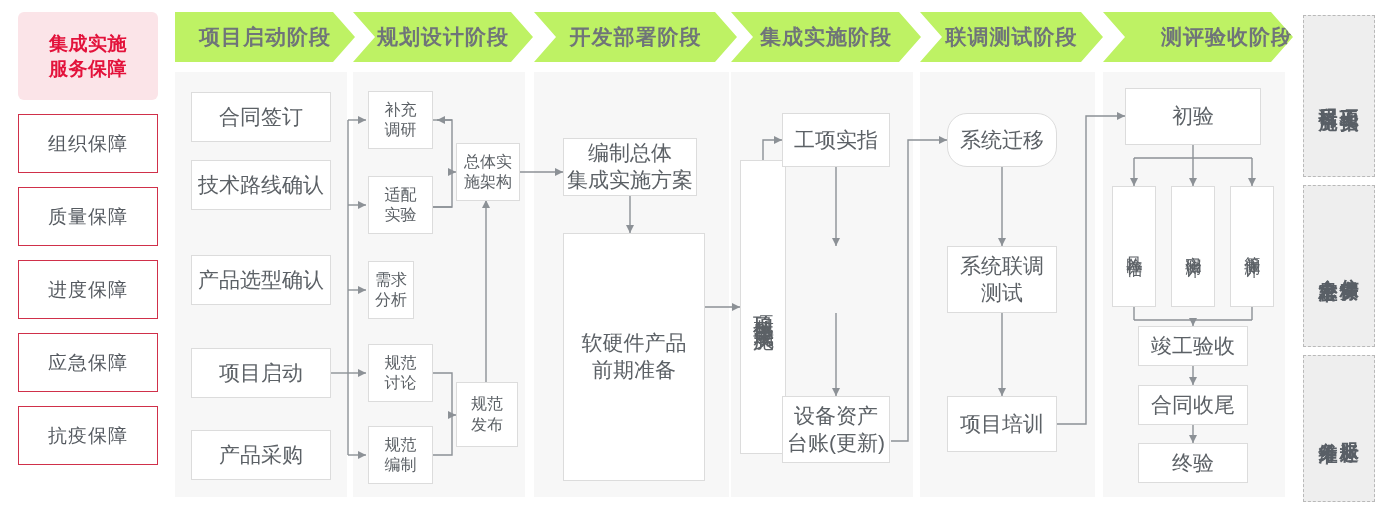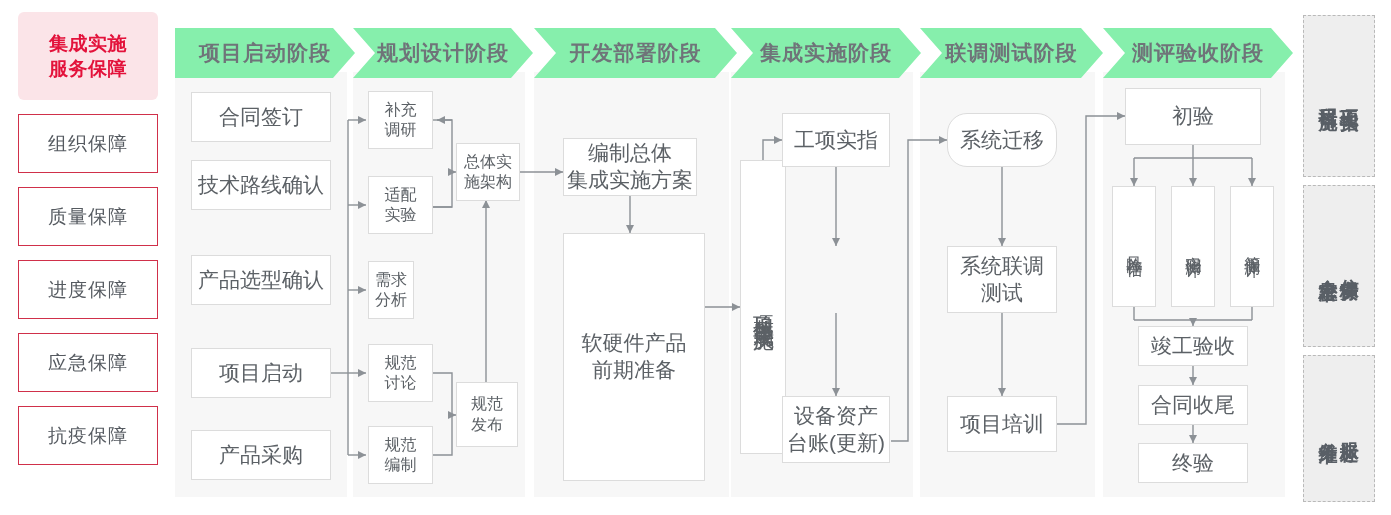--- a/index.html
+++ b/index.html
@@ -13,21 +13,21 @@
              display:flex;align-items:center;justify-content:center;
              color:#e3123b;font-weight:bold;font-size:19px;line-height:1.32;
              text-align:center;letter-spacing:.5px;}
   .brand-box span{display:block;}
   .guar-box{width:138px;height:57px;margin-top:14px;border:1.4px solid #d0304a;
             background:#ffffff;display:flex;align-items:center;justify-content:center;
             color:#555a60;font-size:19px;letter-spacing:1px;}
 
   
   .phase{position:absolute;top:72px;background:#f7f7f7;}
-  .hdr{position:absolute;top:28px;height:50px;background:#86efac;
+  .hdr{position:absolute;top:12px;height:50px;background:#bef264;
        color:#6f7479;font-weight:bold;font-size:21px;letter-spacing:1px;
        display:flex;align-items:center;justify-content:center;
        clip-path:polygon(0 0, calc(100% - 22px) 0, 100% 50%, calc(100% - 22px) 100%, 0 100%);}
   .hdr.first{clip-path:polygon(0 0, calc(100% - 22px) 0, 100% 50%, calc(100% - 22px) 100%, 0 100%);}
   .hdr.mid{clip-path:polygon(0 0, calc(100% - 22px) 0, 100% 50%, calc(100% - 22px) 100%, 0 100%, 22px 50%);}
 
   
   .node{position:absolute;background:#ffffff;border:1px solid #dcdcdc;
         color:#5c6166;font-size:21px;line-height:1.28;text-align:center;
         display:flex;align-items:center;justify-content:center;box-sizing:border-box;}
@@ -78,21 +78,21 @@
   </div>
   <div class="hdr mid" style="left:534px;width:203px;">
     <span>开发部署阶段</span>
   </div>
   <div class="hdr mid" style="left:731px;width:190px;">
     <span>集成实施阶段</span>
   </div>
   <div class="hdr mid" style="left:920px;width:183px;">
     <span>联调测试阶段</span>
   </div>
-  <div class="hdr mid" style="left:1103px;width:190px;">
+  <div class="hdr mid" style="left:1103px;width:190px;justify-content:flex-end;">
     <span>测评验收阶段</span>
   </div>
 
   <svg class="lines" viewBox="0 0 1391 515">
     <defs>
       <marker id="ah" markerWidth="7" markerHeight="7" refX="6" refY="3" orient="auto">
         <path d="M0,0 L6,3 L0,6 z" fill="#8c9196"></path>
       </marker>
     </defs>
     <g stroke="#8c9196" stroke-width="1.4" fill="none">

